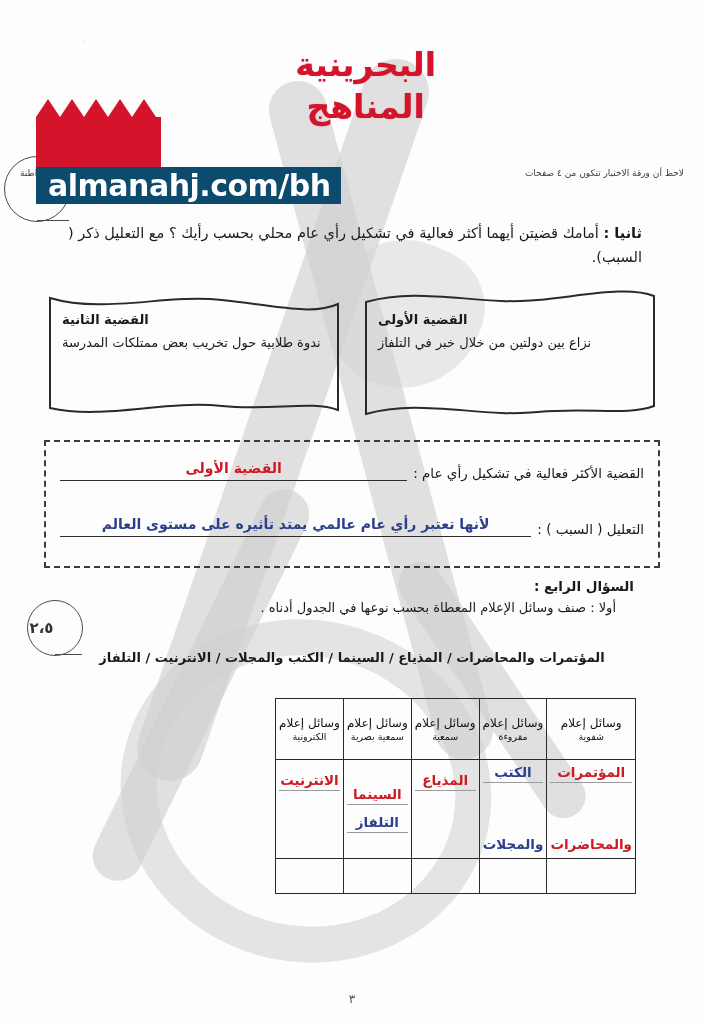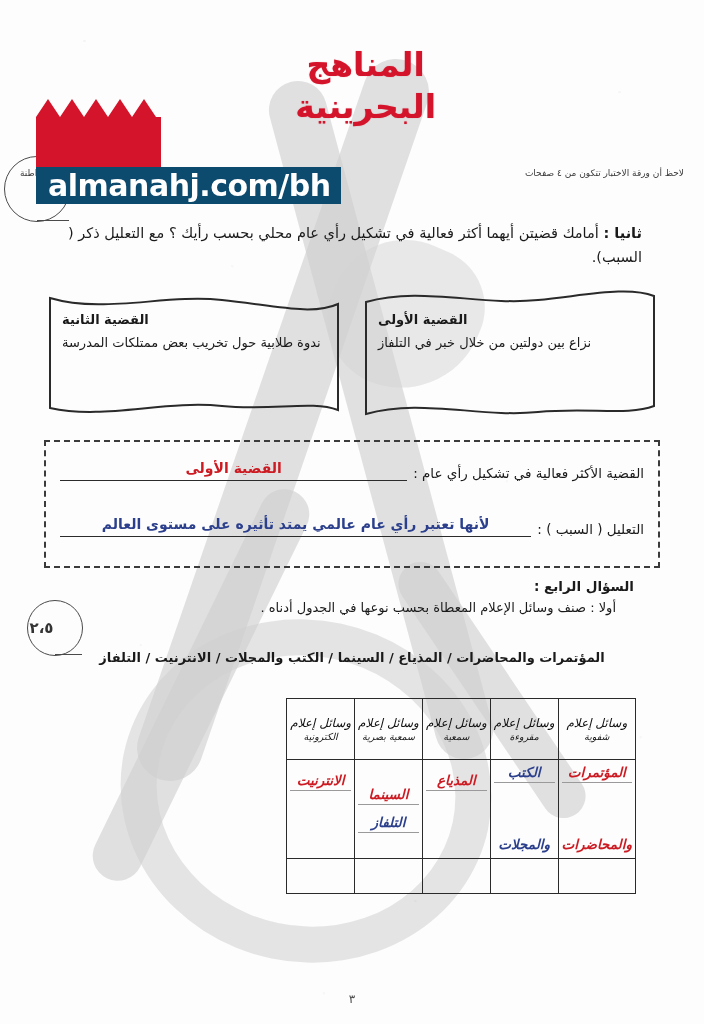--- a/index.html
+++ b/index.html
@@ -276,21 +276,20 @@
     border-collapse: collapse;
     table-layout: fixed;
     z-index: 3;
     background: transparent;
   }
   .class-table td {
     border: 1.6px solid #2a2a2a;
     text-align: center;
     vertical-align: middle;
     padding: 4px 3px;
-    font-style: italic;
   }
   .class-table tr.head td {
     height: 52px;
     font-size: 12px;
     line-height: 1.35;
     color: #111;
   }
   .class-table tr.head .sub {
     display: block;
     font-size: 9.5px;
@@ -339,22 +338,22 @@
     <div class="wm-stroke wm-s1"></div>
     <div class="wm-stroke wm-s2"></div>
     <div class="wm-stroke wm-s3"></div>
     <div class="wm-stroke wm-s4"></div>
     <div class="wm-ring"></div>
     <div class="wm-blob"></div>
   </div>
   <div class="paper-noise"></div>
 
   <div class="brand-title">
+    <div>البحرينية</div>
     <div>المناهج</div>
-    <div>البحرينية</div>
   </div>
 
   <svg class="flag-logo" viewBox="0 0 125 94">
     <path d="M0 18 L12 0 L24 18 L36 0 L48 18 L60 0 L72 18 L84 0 L96 18 L108 0 L120 18 L125 18 L125 94 L0 94 Z" fill="#d4142b"></path>
   </svg>
 
   <div class="url-banner">almanahj.com/bh</div>
 
   <div class="score-circle sc-head">
     <div class="top"></div>

